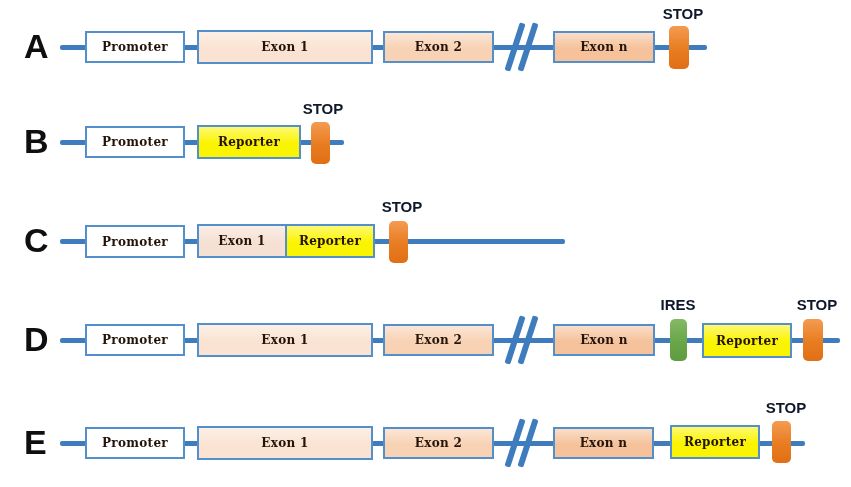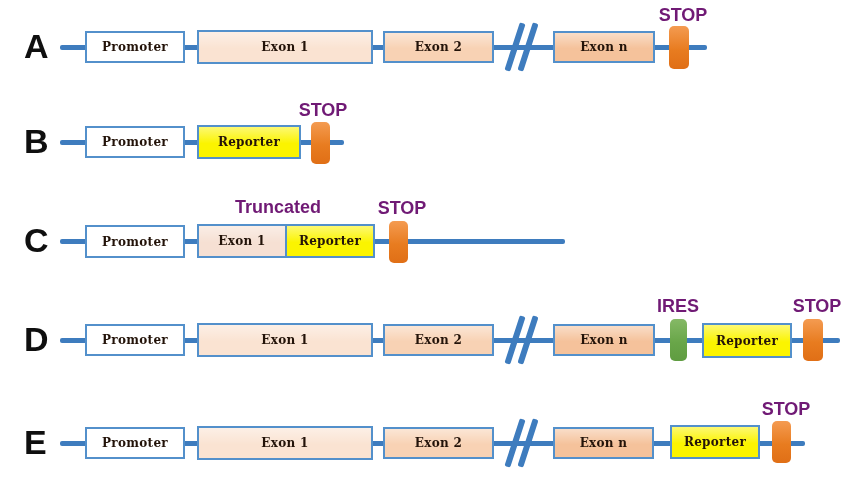--- a/index.html
+++ b/index.html
@@ -32,22 +32,22 @@
   .pill {
     position:absolute;
     border-radius:5px;
   }
   .stop-pill { background:linear-gradient(180deg,#F49B51 0%,#E87C20 55%,#E06F16 100%); }
   .ires-pill { background:linear-gradient(180deg,#85B966 0%,#69A649 55%,#5F9C41 100%); }
   .top-label {
     position:absolute;
     transform:translateX(-50%);
     font-weight:bold;
-    font-size:18px;
-    color:#701a75;
+    font-size:15px;
+    color:#0f172a;
     white-space:nowrap;
   }
   .row-letter {
     position:absolute;
     transform:translateY(-54%);
     font-weight:bold;
     font-size:34px;
     color:#0F0F0F;
     line-height:1;
   }
@@ -77,21 +77,20 @@
     <div class="row-letter" style="left: 24px; top: 142px;">B</div>
     <div class="gbox" style="left: 85px; top: 126px; width: 100px; height: 32px; background-color: rgb(255, 255, 255);">Promoter</div>
     <div class="gbox" style="left: 197px; top: 125px; width: 104px; height: 34px; background-color: rgb(251, 244, 0);">Reporter</div>
     <div class="pill stop-pill" style="left: 311px; top: 122px; width: 19px; height: 42px;"></div>
     <div class="top-label" style="left: 323px; top: 100px;">STOP</div>
     <div class="row-line" style="left: 60px; top: 238.5px; width: 505px;"></div>
     <div class="row-letter" style="left: 24px; top: 241px;">C</div>
     <div class="gbox" style="left: 85px; top: 225px; width: 100px; height: 33px; background-color: rgb(255, 255, 255);">Promoter</div>
     <div class="gbox" style="left: 197px; top: 224px; width: 90px; height: 34px; background-color: rgb(246, 224, 211);">Exon 1</div>
     <div class="gbox" style="left: 285px; top: 224px; width: 90px; height: 34px; background-color: rgb(251, 244, 0);">Reporter</div>
-    <div class="top-label" style="left: 278px; top: 197px;">Truncated</div>
     <div class="pill stop-pill" style="left: 389px; top: 221px; width: 19px; height: 42px;"></div>
     <div class="top-label" style="left: 402px; top: 198px;">STOP</div>
     <div class="row-line" style="left: 60px; top: 337.5px; width: 780px;"></div>
     <div class="row-letter" style="left: 24px; top: 340px;">D</div>
     <div class="gbox" style="left: 85px; top: 324px; width: 100px; height: 32px; background-color: rgb(255, 255, 255);">Promoter</div>
     <div class="gbox" style="left: 197px; top: 323px; width: 176px; height: 34px; background-color: rgb(250, 227, 210);">Exon 1</div>
     <div class="gbox" style="left: 383px; top: 324px; width: 111px; height: 32px; background-color: rgb(248, 210, 180);">Exon 2</div>
     <div class="slash" style="left: 512px; top: 315px;"></div>
     <div class="slash" style="left: 525px; top: 315px;"></div>
     <div class="gbox" style="left: 553px; top: 324px; width: 102px; height: 32px; background-color: rgb(245, 194, 155);">Exon n</div>

